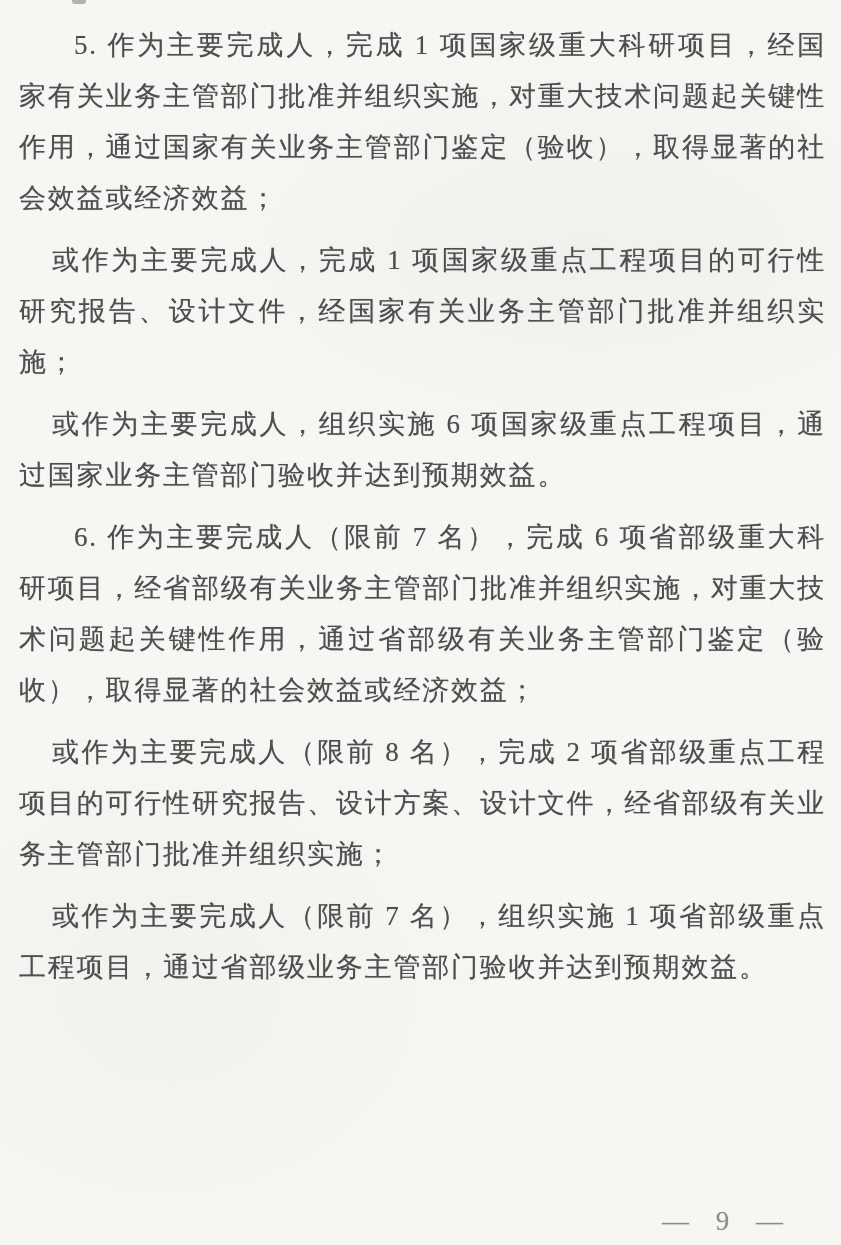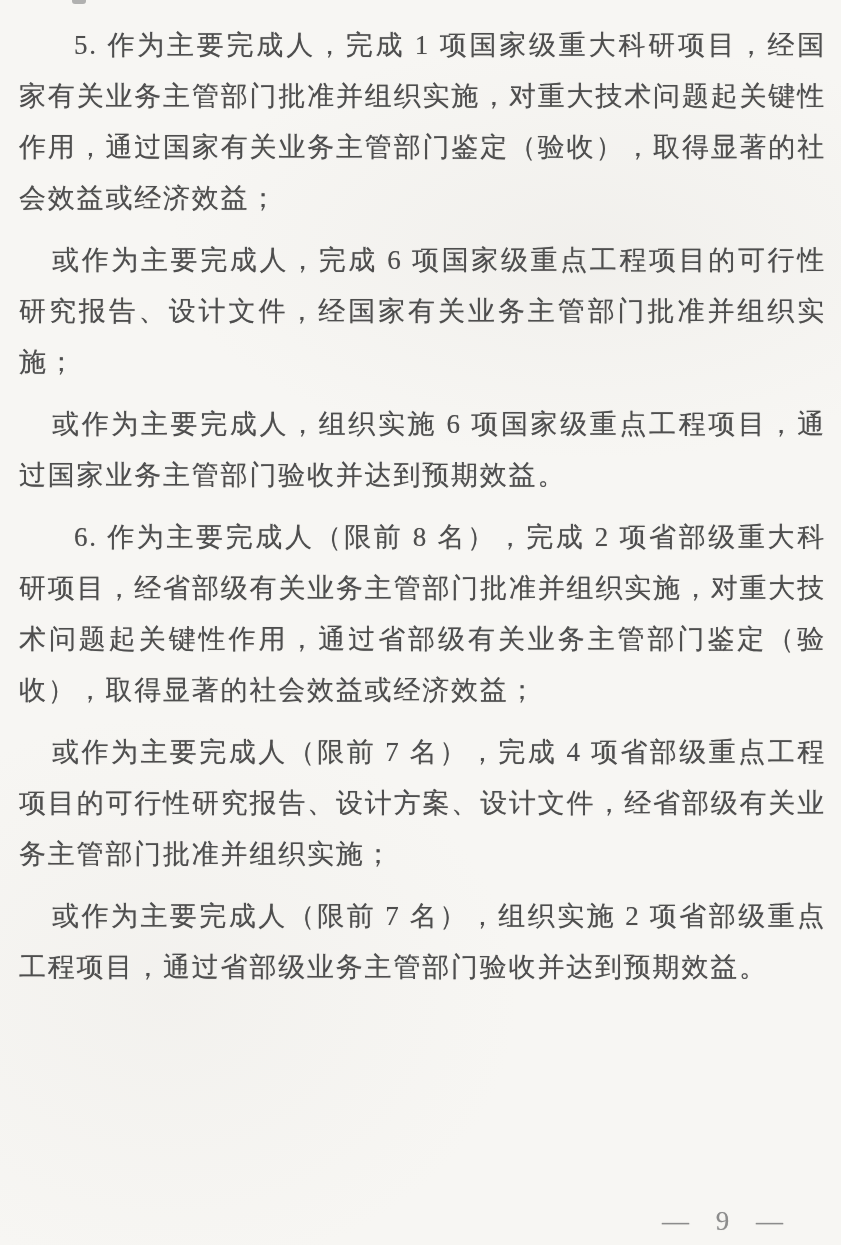--- a/index.html
+++ b/index.html
@@ -56,25 +56,25 @@
   }
 </style>
 </head>
 <body>
 
 <div class="page">
   <div class="scan-artifact"></div>
 
   <p class="doc-para indent-num">5. 作为主要完成人，完成 1 项国家级重大科研项目，经国家有关业务主管部门批准并组织实施，对重大技术问题起关键性作用，通过国家有关业务主管部门鉴定（验收），取得显著的社会效益或经济效益；</p>
 
-  <p class="doc-para indent-sub">或作为主要完成人，完成 6 项国家级重点工程项目的可行性研究报告、设计文件，经国家有关业务主管部门批准并组织实施；</p>
+  <p class="doc-para indent-sub">或作为主要完成人，完成 1 项国家级重点工程项目的可行性研究报告、设计文件，经国家有关业务主管部门批准并组织实施；</p>
 
   <p class="doc-para indent-sub">或作为主要完成人，组织实施 6 项国家级重点工程项目，通过国家业务主管部门验收并达到预期效益。</p>
 
-  <p class="doc-para indent-num">6. 作为主要完成人（限前 8 名），完成 2 项省部级重大科研项目，经省部级有关业务主管部门批准并组织实施，对重大技术问题起关键性作用，通过省部级有关业务主管部门鉴定（验收），取得显著的社会效益或经济效益；</p>
+  <p class="doc-para indent-num">6. 作为主要完成人（限前 7 名），完成 6 项省部级重大科研项目，经省部级有关业务主管部门批准并组织实施，对重大技术问题起关键性作用，通过省部级有关业务主管部门鉴定（验收），取得显著的社会效益或经济效益；</p>
 
-  <p class="doc-para indent-sub">或作为主要完成人（限前 7 名），完成 4 项省部级重点工程项目的可行性研究报告、设计方案、设计文件，经省部级有关业务主管部门批准并组织实施；</p>
+  <p class="doc-para indent-sub">或作为主要完成人（限前 8 名），完成 2 项省部级重点工程项目的可行性研究报告、设计方案、设计文件，经省部级有关业务主管部门批准并组织实施；</p>
 
-  <p class="doc-para indent-sub">或作为主要完成人（限前 7 名），组织实施 2 项省部级重点工程项目，通过省部级业务主管部门验收并达到预期效益。</p>
+  <p class="doc-para indent-sub">或作为主要完成人（限前 7 名），组织实施 1 项省部级重点工程项目，通过省部级业务主管部门验收并达到预期效益。</p>
 
 
   <div class="page-footer">— 9 —</div>
 </div>
 
 </body></html>

